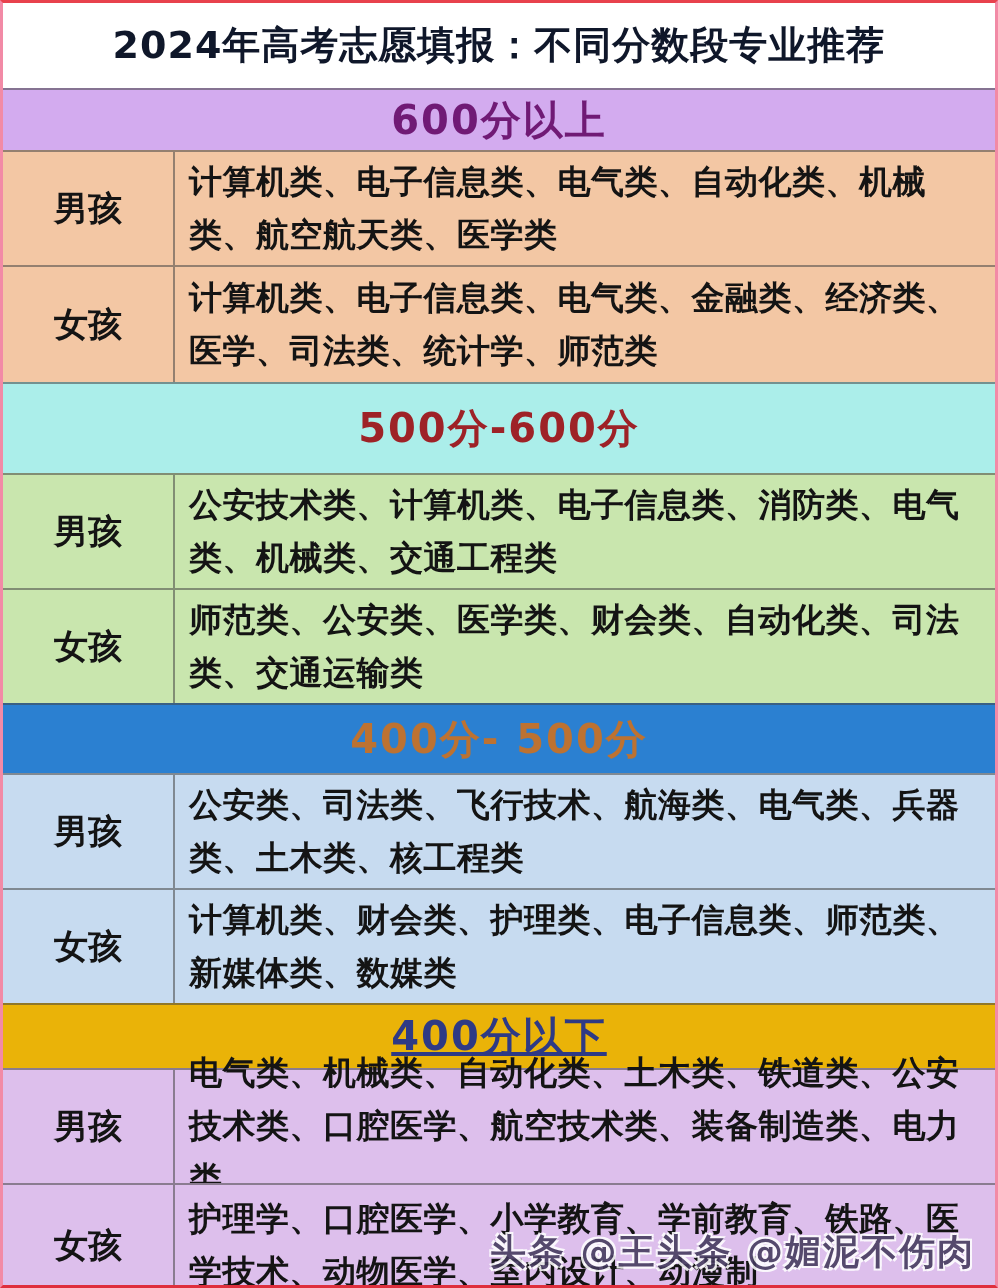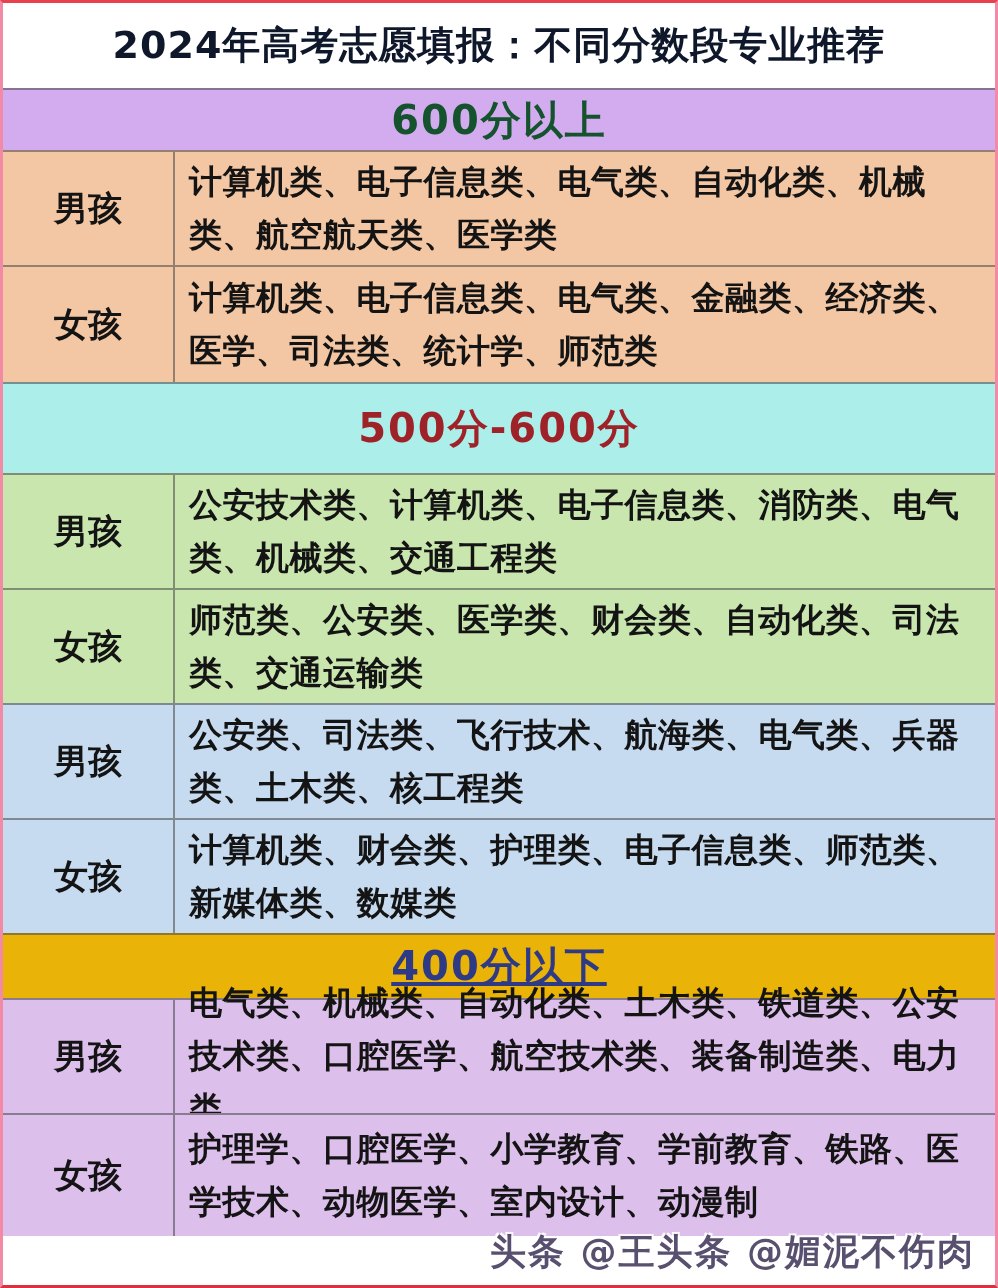--- a/index.html
+++ b/index.html
@@ -35,21 +35,21 @@
   }
   .content{
     flex:1;box-sizing:border-box;
     padding:4px 18px 4px 14px;
     display:flex;align-items:center;
     font-size:33px;font-weight:800;color:#141414;
     line-height:1.6;letter-spacing:.5px;
     word-break:break-all;
   }
   
-  .h0{height:62px;background:#d3abef;color:#14532d;}
+  .h0{height:62px;background:#d3abef;color:#701a75;}
   .s0{background:#f3c7a4;}
   .h1{height:91px;background:#abeeea;color:#9e2227;}
   .s1{background:#c9e6ae;}
   .h2{height:70px;background:#2b80d1;color:#bd7231;}
   .s2{background:#c7dbf0;}
   .h3{height:65px;background:#eab308;color:#2e3a85;text-decoration:underline;}
   .s3{background:#ddbfec;}
   .r-a{height:115px;}
   .r-b{height:117px;}
   .r-c{height:123px;}
@@ -83,20 +83,21 @@
   <div class="band header h1">500分-600分</div>
   <div class="band row r-a s1">
     <div class="label">男孩</div>
     <div class="content">公安技术类、计算机类、电子信息类、消防类、电气类、机械类、交通工程类</div>
   </div>
   <div class="band row r-a s1">
     <div class="label">女孩</div>
     <div class="content">师范类、公安类、医学类、财会类、自动化类、司法类、交通运输类</div>
   </div>
 
+  <div class="band header h2">400分- 500分</div>
   <div class="band row r-a s2">
     <div class="label">男孩</div>
     <div class="content">公安类、司法类、飞行技术、航海类、电气类、兵器类、土木类、核工程类</div>
   </div>
   <div class="band row r-a s2">
     <div class="label">女孩</div>
     <div class="content">计算机类、财会类、护理类、电子信息类、师范类、新媒体类、数媒类</div>
   </div>
 
   <div class="band header h3">400分以下</div>

